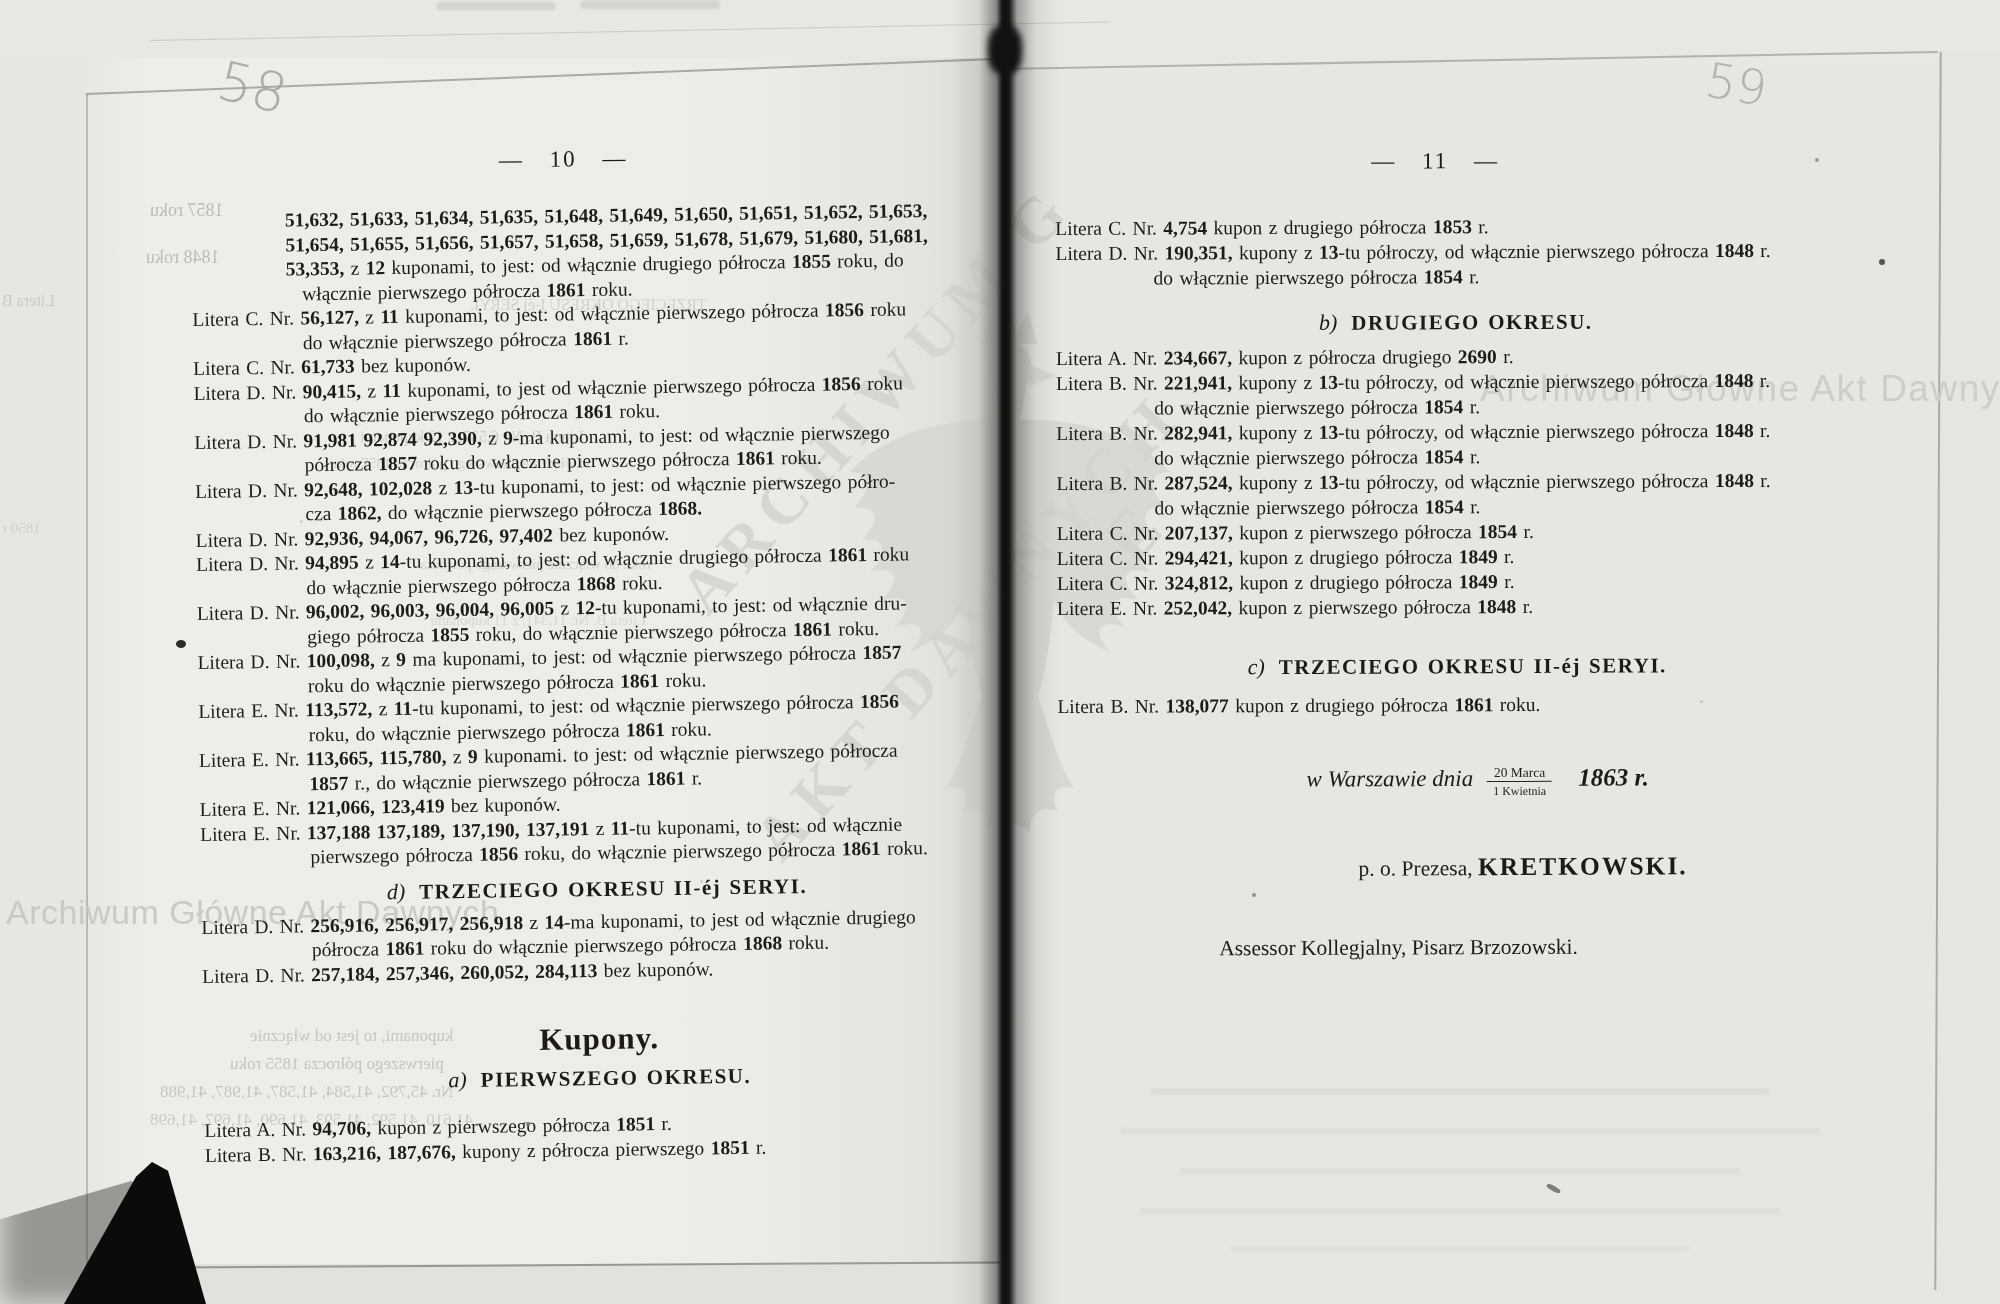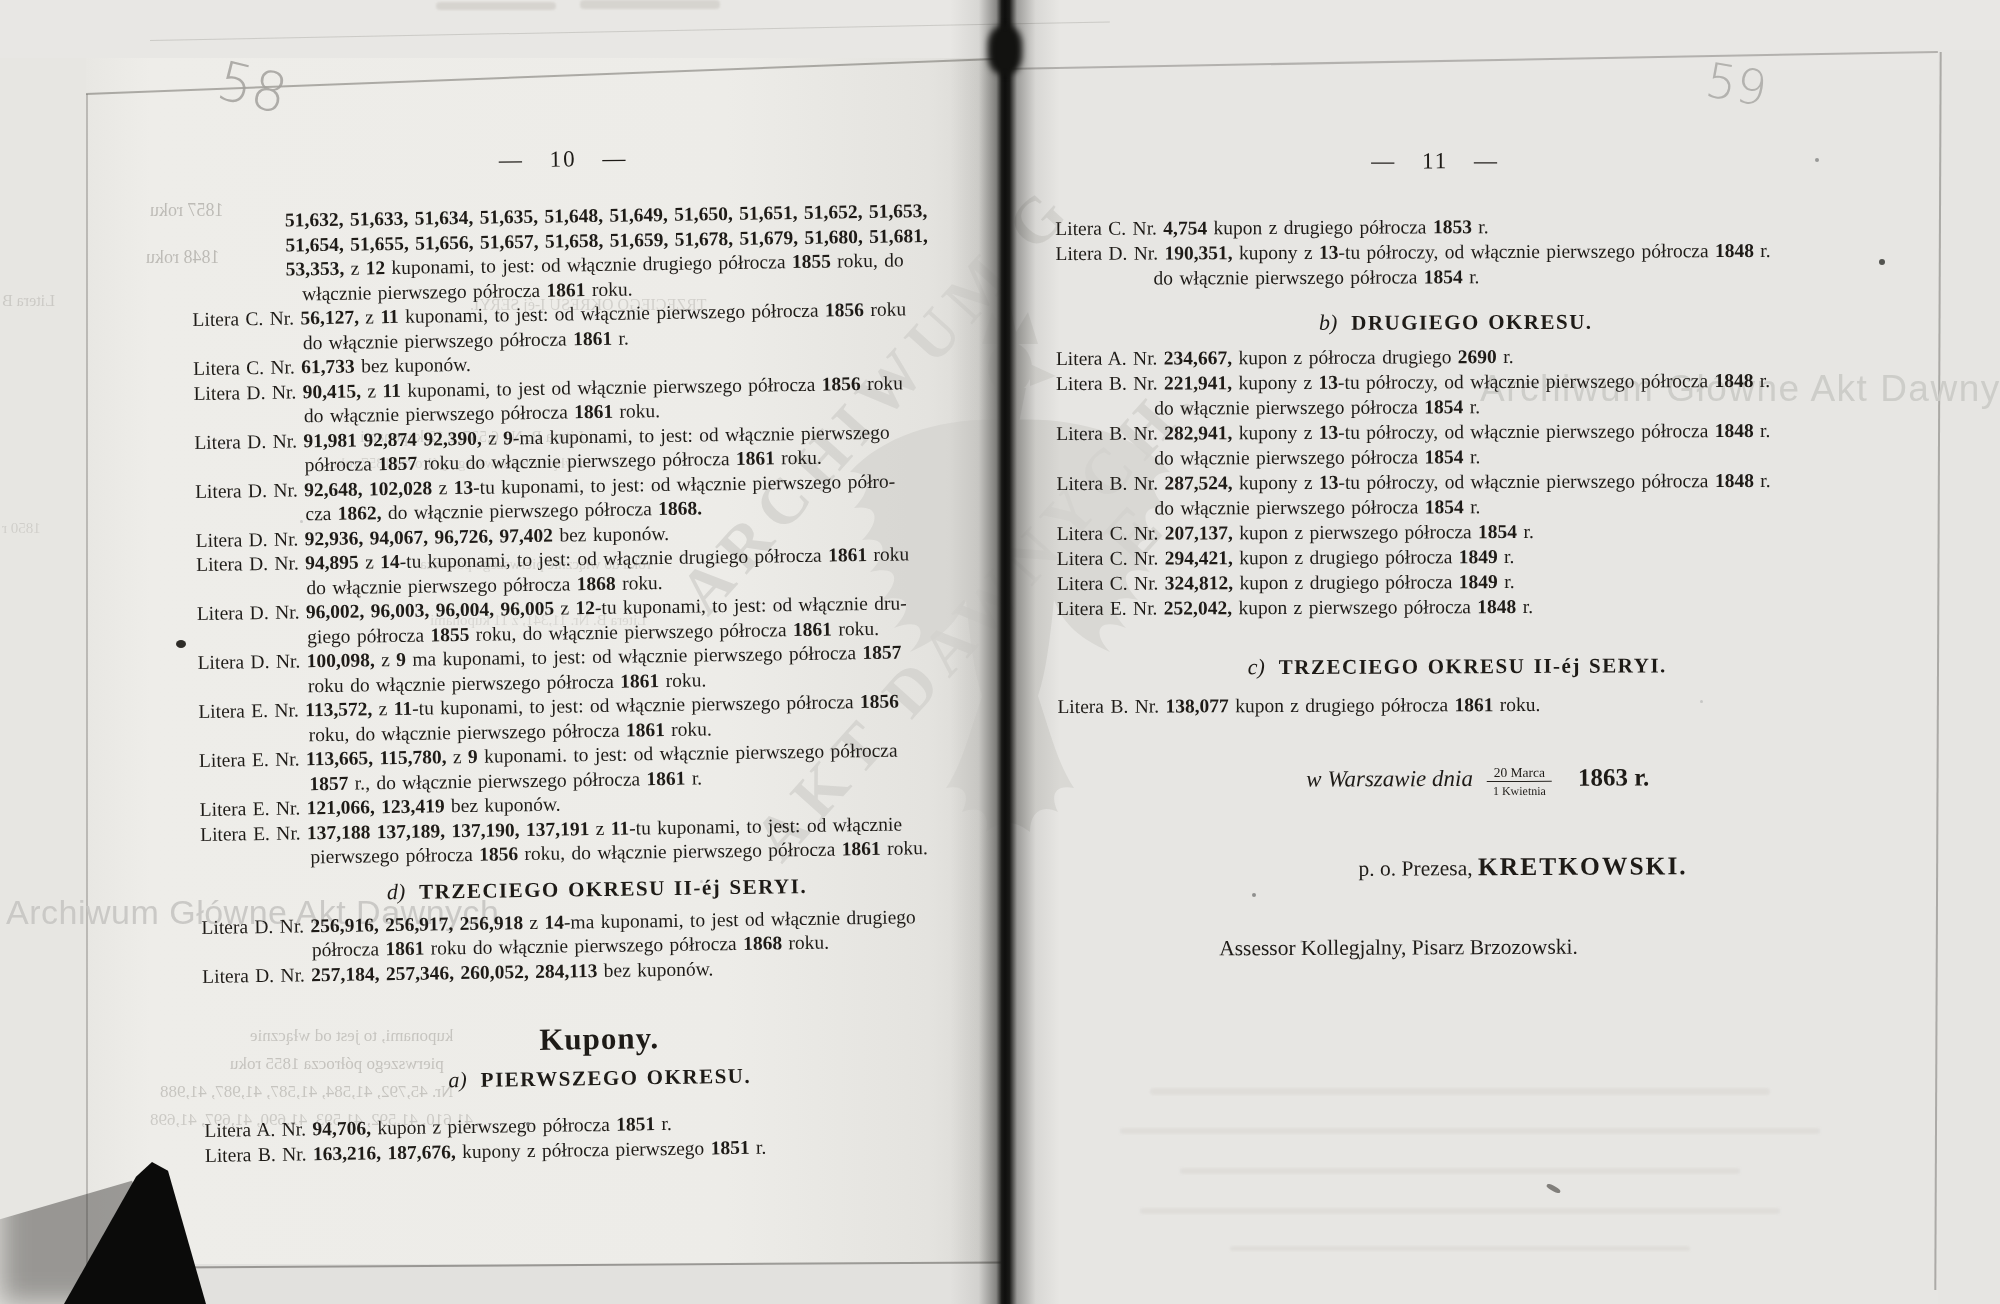--- a/index.html
+++ b/index.html
@@ -65,21 +65,21 @@
   .k-bighead{text-align:center;font-size:31px;font-weight:700;letter-spacing:1px;height:40px;line-height:40px;
              margin-top:36px;margin-bottom:6px;}
   .k-head.after-big{margin-top:0;margin-bottom:22px;}
 
   
   #date-line{margin-top:36px;height:46px;text-align:center;padding-left:40px;white-space:nowrap;}
   #date-prefix{font-style:italic;font-size:23px;}
   .frac{display:inline-block;vertical-align:middle;margin:12px 10px;text-align:center;}
   .frac .top{display:block;font-size:13.5px;line-height:15px;padding:0 6px 1px 6px;border-bottom:1.5px solid #26231f;}
   .frac .bot{display:block;font-size:12px;line-height:16px;padding:1px 6px 0 6px;}
-  #date-suffix{font-weight:700;font-size:25px;margin-left:12px;}
+  #date-suffix{font-style:italic;font-weight:700;font-size:25px;margin-left:12px;}
   #sig1{margin-top:52px;height:32px;line-height:32px;text-align:center;padding-left:130px;font-size:21.5px;white-space:nowrap;}
   #sig1 .name{font-weight:700;font-size:25.5px;letter-spacing:2px;margin-top:8px;}
   #sig2{margin-top:50px;height:28px;line-height:28px;text-align:center;padding-right:120px;font-size:21.5px;white-space:nowrap;}
   #sig2 .name{}
 
   
   .pencil{position:absolute;z-index:4;font-family:"DejaVu Sans",sans-serif;font-weight:200;}
   #hw-58{left:218px;top:56px;font-size:54px;color:#a3a19d;transform:rotate(14deg);opacity:.85;}
   #hw-59{left:1706px;top:56px;font-size:48px;color:#abaaa6;transform:rotate(10deg);opacity:.85;}
 

